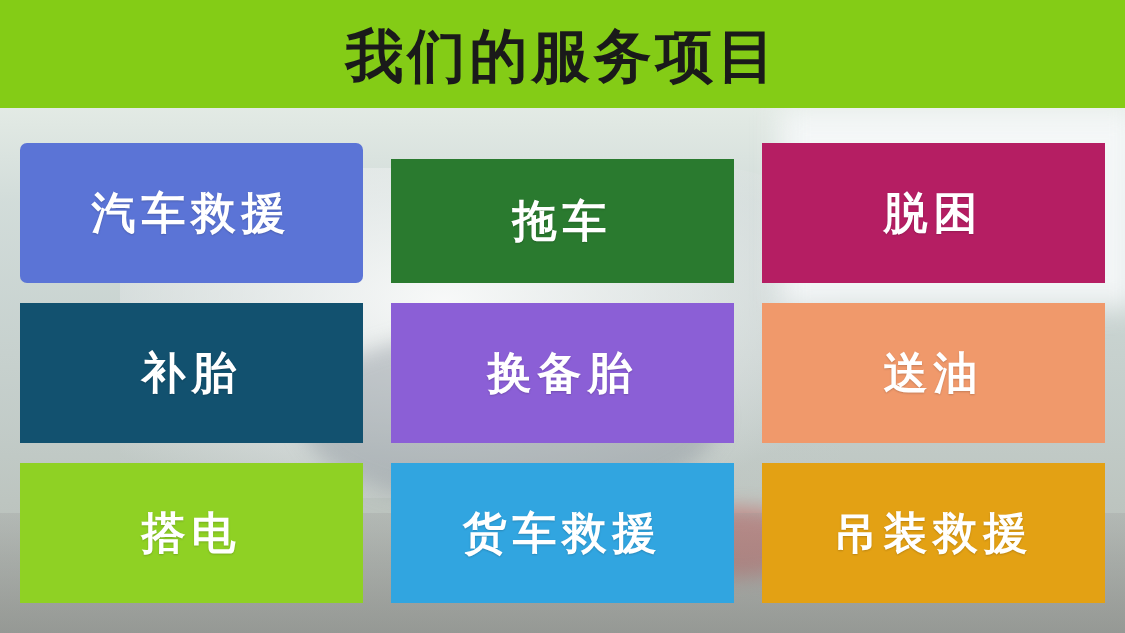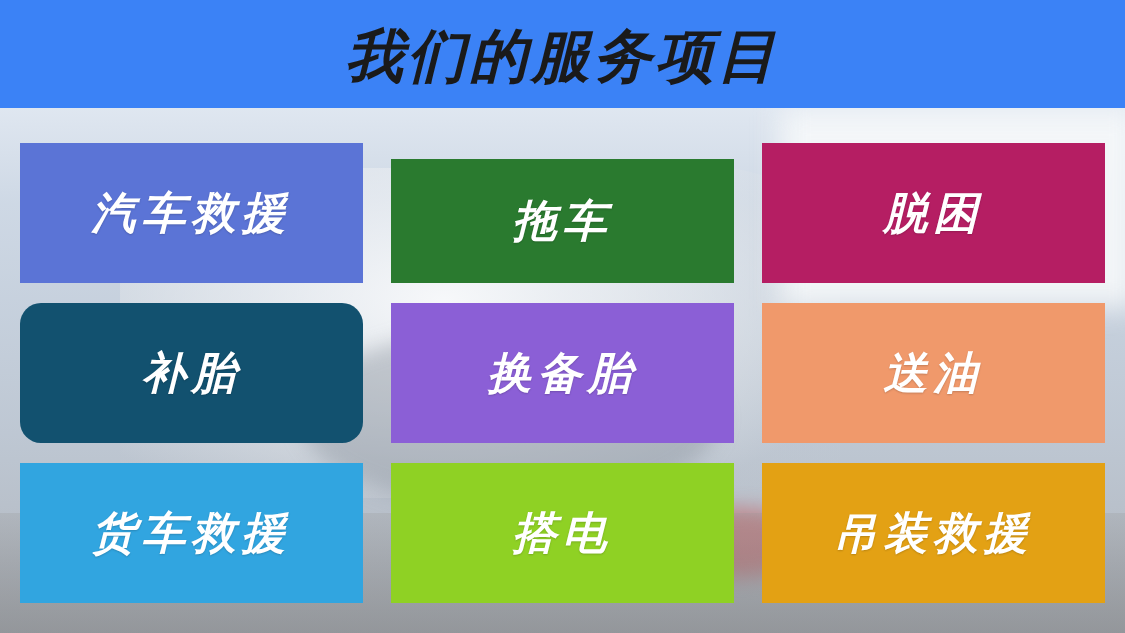--- a/index.html
+++ b/index.html
@@ -119,53 +119,53 @@
     font-weight: bold;
     letter-spacing: 6px;
     font-family: "DejaVu Sans", "Liberation Sans", sans-serif;
     text-shadow: 0 1px 2px rgba(0,0,0,0.18);
     user-select: none;
   }
 </style>
 </head>
 <body>
 
-<div class="poster" style="background: #3b82f6; font-style: italic;">
+<div class="poster" style="background: #84cc16;">
 
   <div class="backdrop">
     <div class="bd-shape bd-sky"></div>
     <div class="bd-shape bd-dark"></div>
     <div class="bd-shape bd-red"></div>
   </div>
 
   <div class="title" style="color: rgb(26, 26, 26);">我们的服务项目</div>
 
   <div class="grid">
-    <div class="tile" style="background: rgb(91, 116, 214); color: rgb(255, 255, 255);">
+    <div class="tile" style="background: rgb(91, 116, 214); color: rgb(255, 255, 255); border-radius: 7px;">
       <span>汽车救援</span>
     </div>
     <div class="tile" style="background: rgb(42, 122, 47); color: rgb(255, 255, 255); margin-top: 16px;">
       <span>拖车</span>
     </div>
     <div class="tile" style="background: rgb(181, 30, 99); color: rgb(255, 255, 255); justify-content: center;">
       <span>脱困</span>
     </div>
-    <div class="tile" style="background: rgb(18, 81, 111); color: rgb(255, 255, 255); border-radius: 21px;">
+    <div class="tile" style="background: rgb(18, 81, 111); color: rgb(255, 255, 255);">
       <span>补胎</span>
     </div>
     <div class="tile" style="background: rgb(139, 95, 214); color: rgb(255, 255, 255); justify-content: center;">
       <span>换备胎</span>
     </div>
     <div class="tile" style="background: rgb(240, 153, 107); color: rgb(255, 255, 255);">
       <span>送油</span>
     </div>
+    <div class="tile" style="background: rgb(143, 209, 36); color: rgb(255, 255, 255);">
+      <span>搭电</span>
+    </div>
     <div class="tile" style="background: rgb(49, 165, 224); color: rgb(255, 255, 255);">
       <span>货车救援</span>
-    </div>
-    <div class="tile" style="background: rgb(143, 209, 36); color: rgb(255, 255, 255);">
-      <span>搭电</span>
     </div>
     <div class="tile" style="background: rgb(227, 161, 20); color: rgb(255, 255, 255); text-align: right;">
       <span>吊装救援</span>
     </div>
   </div>
 
 </div>
 
 </body></html>

